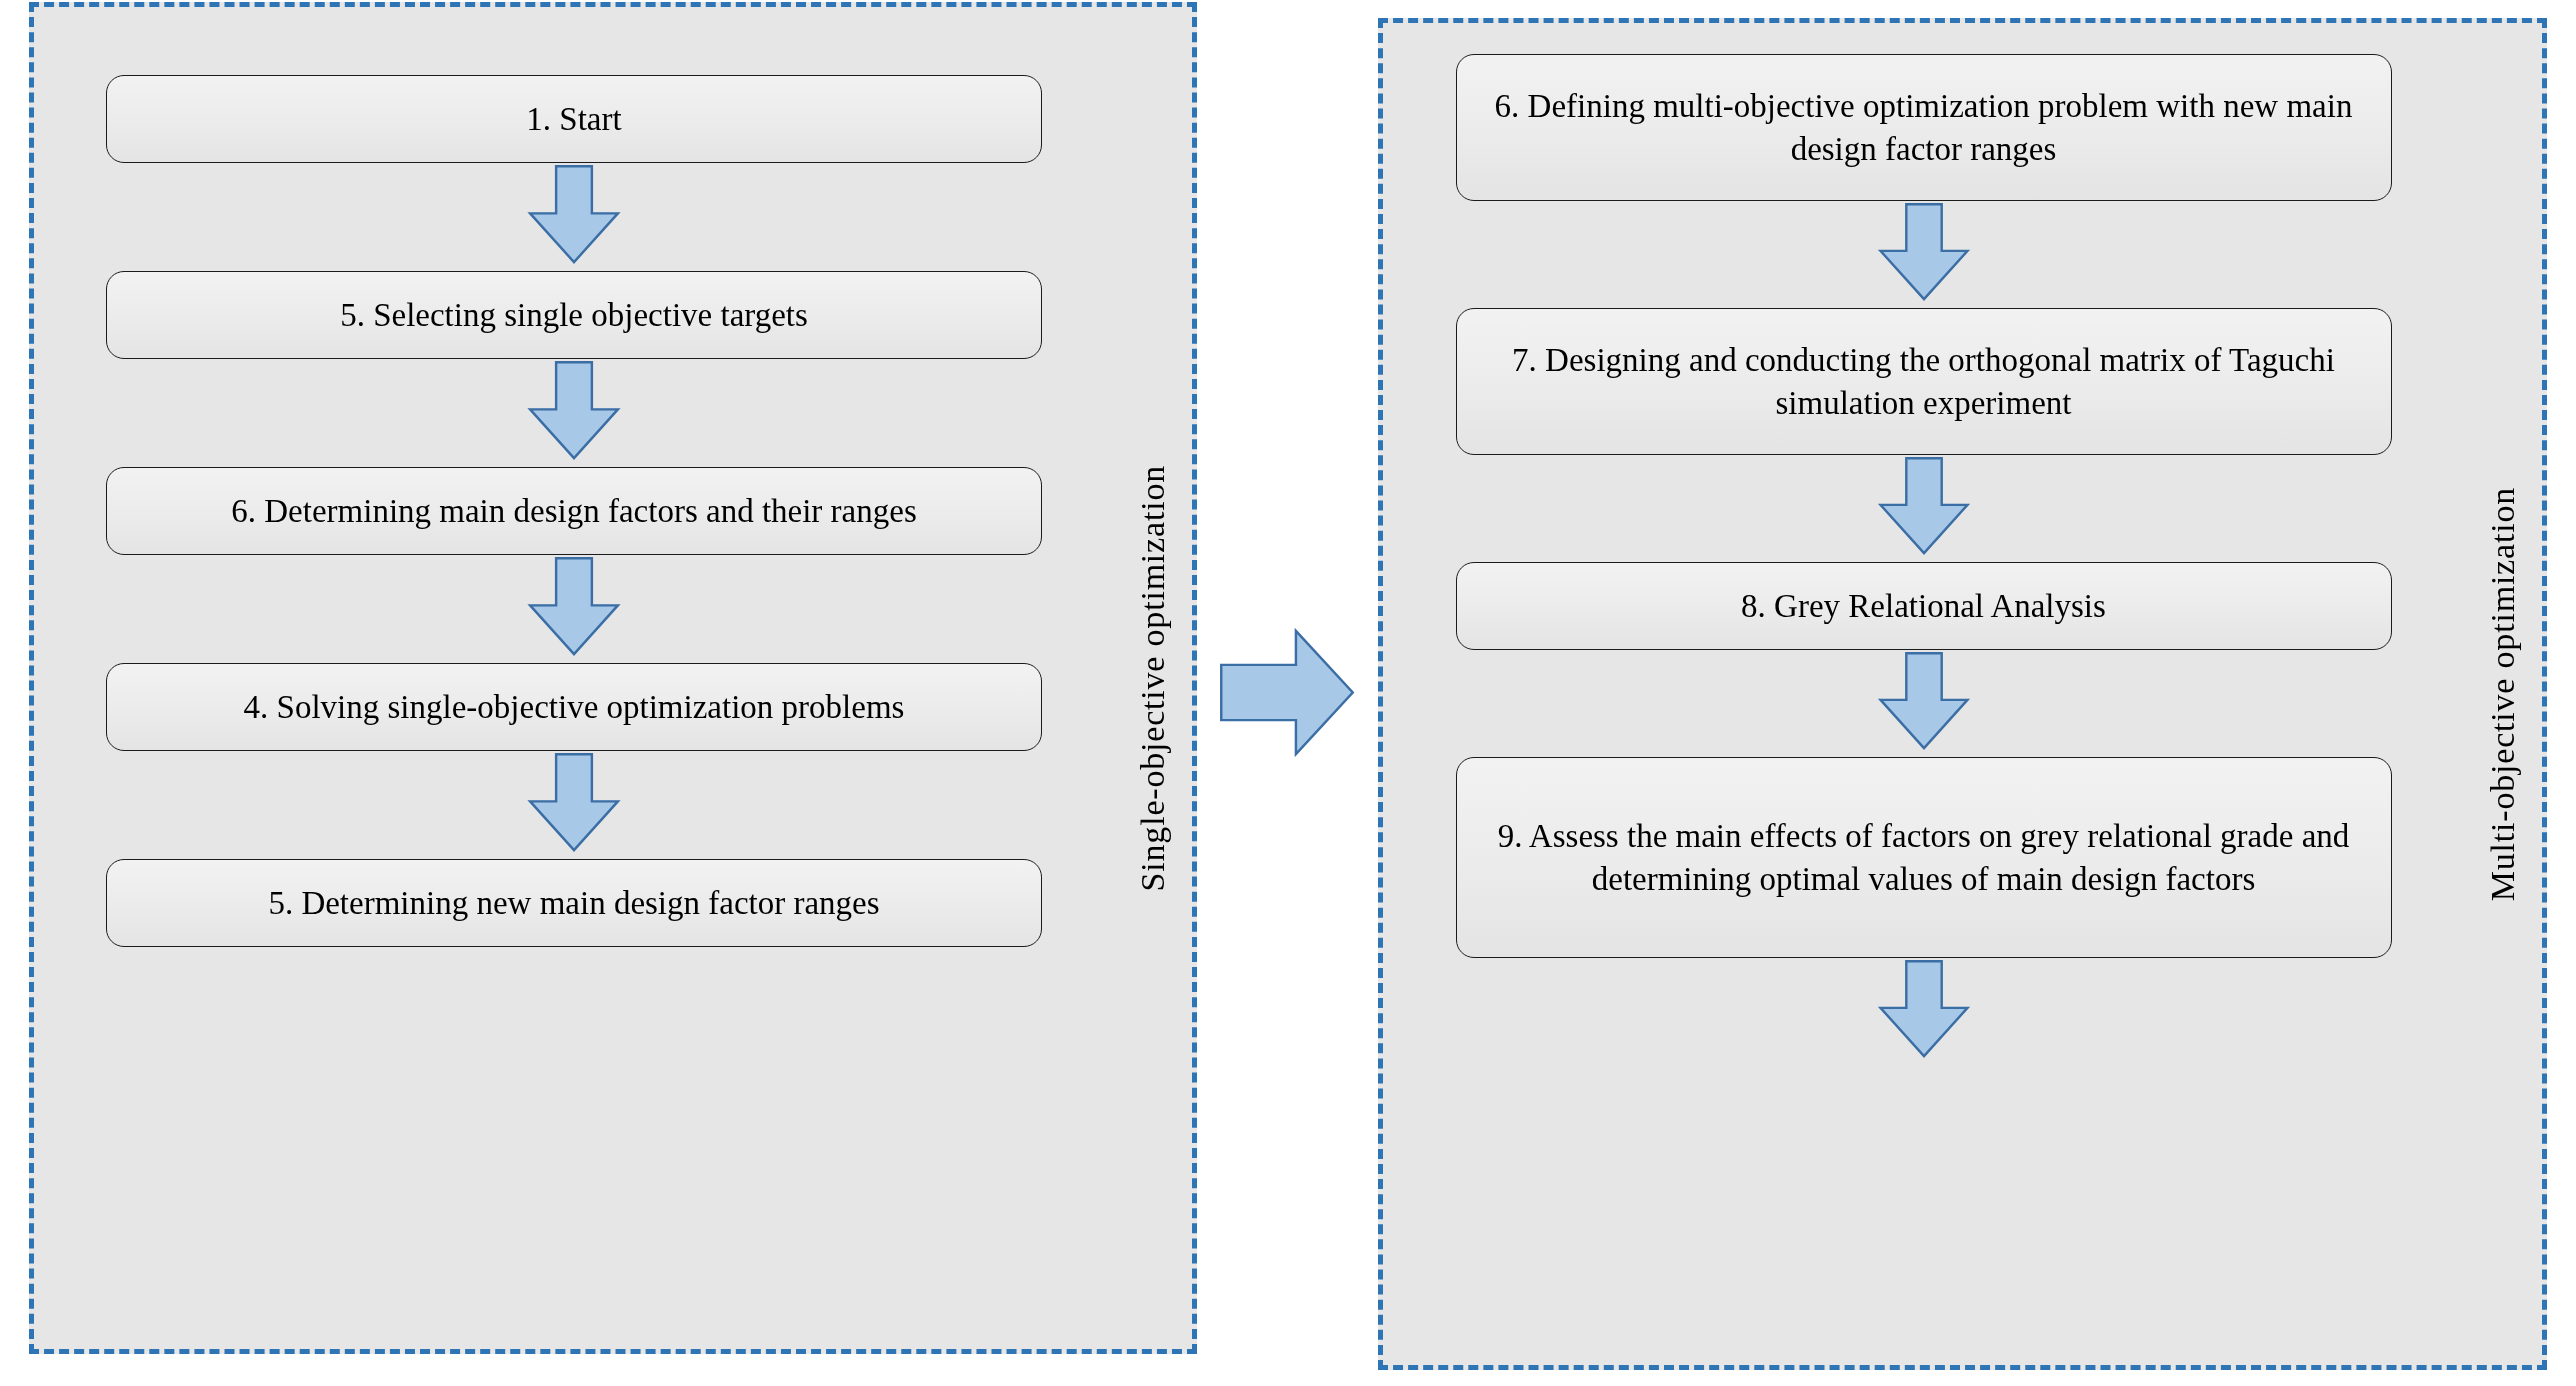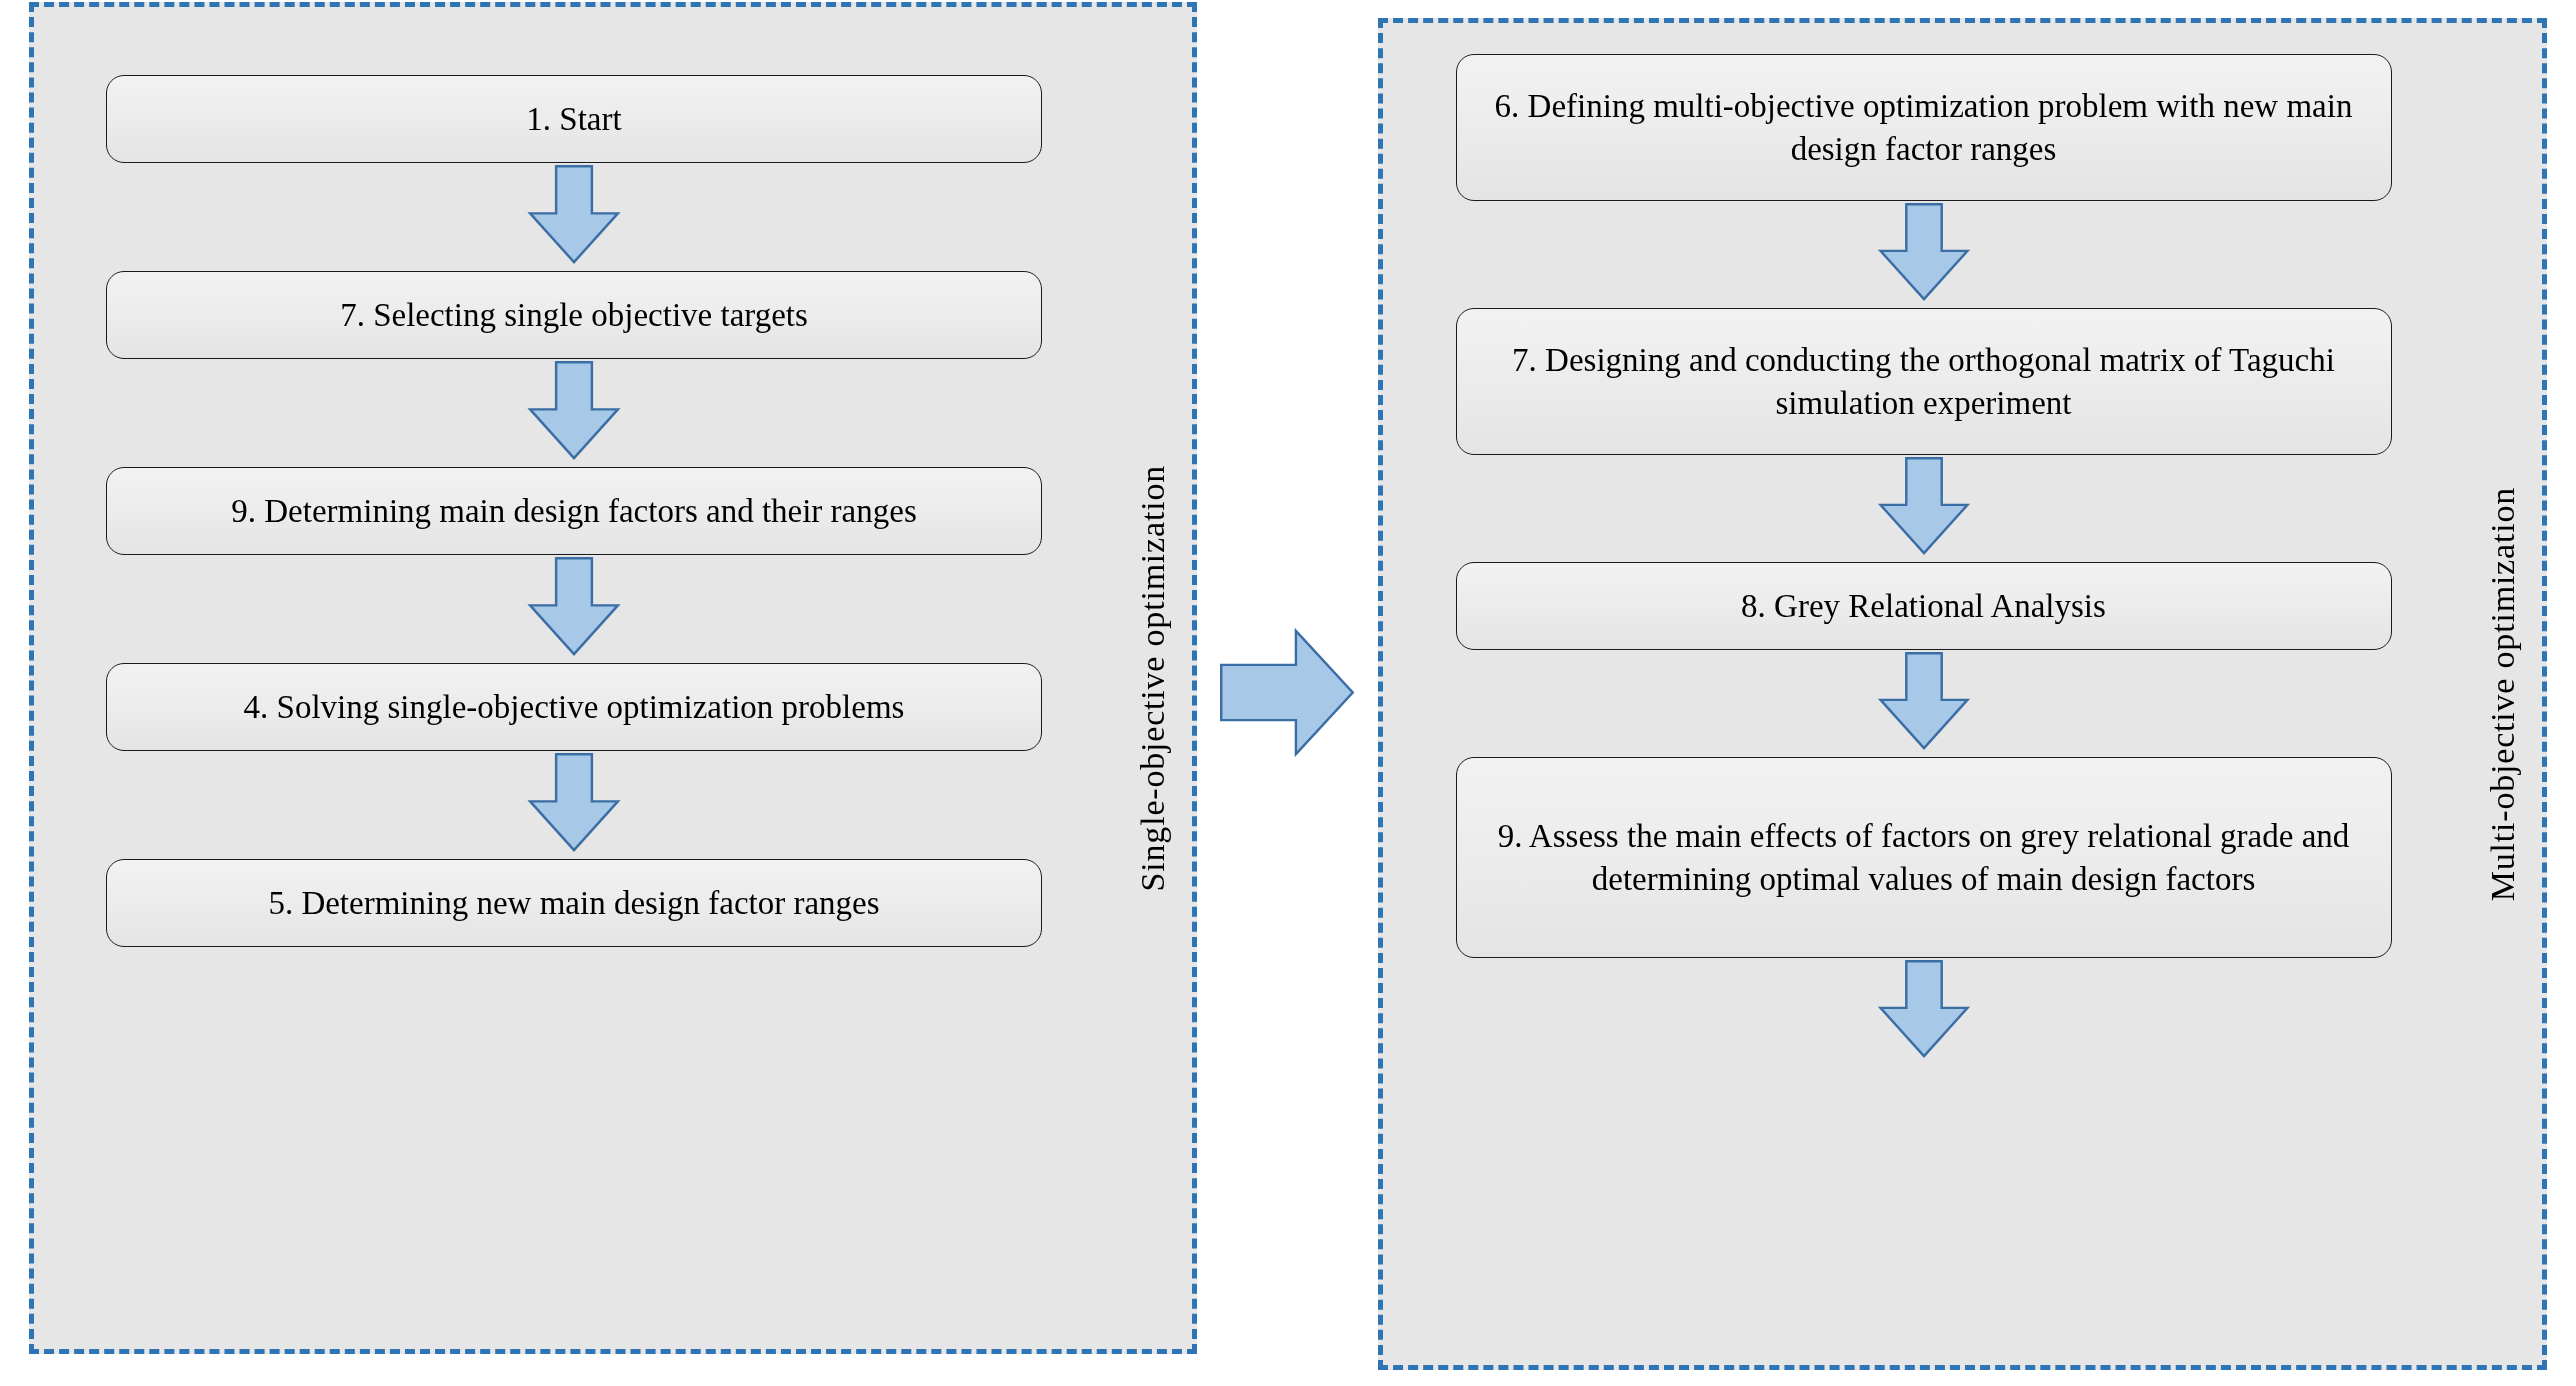--- a/index.html
+++ b/index.html
@@ -130,31 +130,31 @@
         <span>1. Start</span>
       </div>
 
       <span class="v-arrow">
         <svg width="98" height="104" viewBox="0 0 120 128">
           <polygon points="38,4 82,4 82,62 114,62 60,122 6,62 38,62" fill="#a8c8e8" stroke="#3a6ea5" stroke-width="3"></polygon>
         </svg>
       </span>
 
       <div class="node-box h2-box">
-        <span>7. Selecting single objective targets</span>
-      </div>
-
-      <span class="v-arrow">
-        <svg width="98" height="104" viewBox="0 0 120 128">
-          <polygon points="38,4 82,4 82,62 114,62 60,122 6,62 38,62" fill="#a8c8e8" stroke="#3a6ea5" stroke-width="3"></polygon>
-        </svg>
-      </span>
-
-      <div class="node-box h2-box">
-        <span>9. Determining main design factors and their ranges</span>
+        <span>5. Selecting single objective targets</span>
+      </div>
+
+      <span class="v-arrow">
+        <svg width="98" height="104" viewBox="0 0 120 128">
+          <polygon points="38,4 82,4 82,62 114,62 60,122 6,62 38,62" fill="#a8c8e8" stroke="#3a6ea5" stroke-width="3"></polygon>
+        </svg>
+      </span>
+
+      <div class="node-box h2-box">
+        <span>6. Determining main design factors and their ranges</span>
       </div>
 
       <span class="v-arrow">
         <svg width="98" height="104" viewBox="0 0 120 128">
           <polygon points="38,4 82,4 82,62 114,62 60,122 6,62 38,62" fill="#a8c8e8" stroke="#3a6ea5" stroke-width="3"></polygon>
         </svg>
       </span>
 
       <div class="node-box h2-box">
         <span>4. Solving single-objective optimization problems</span>

